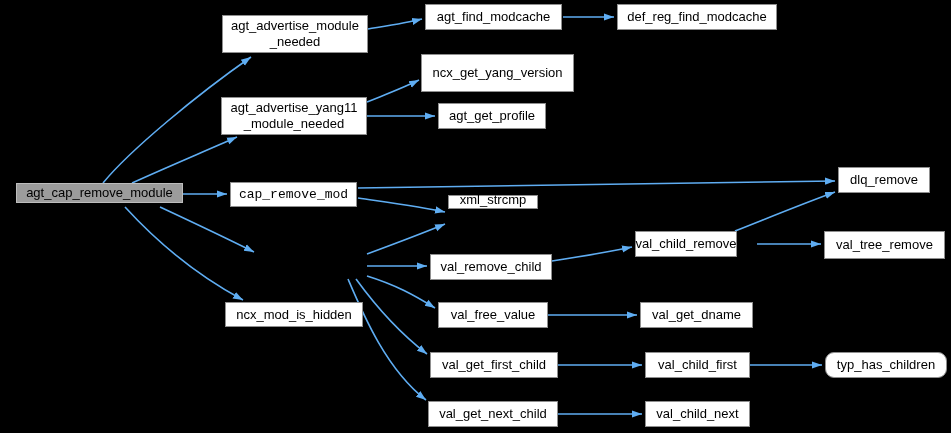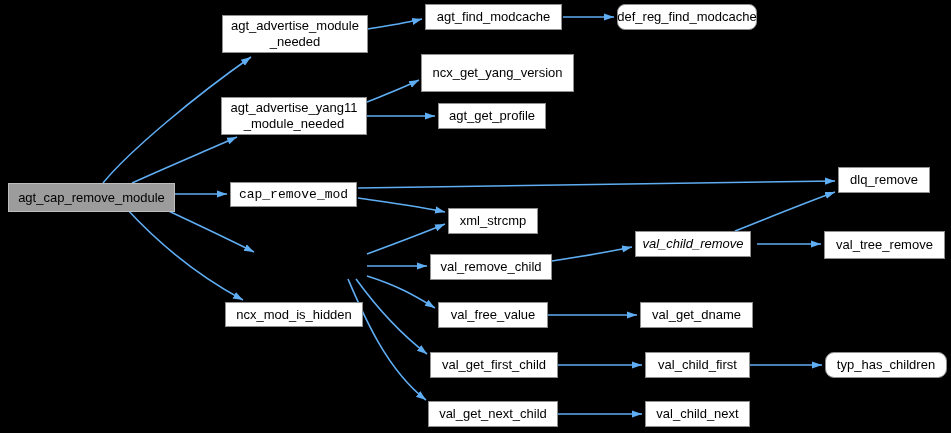--- a/index.html
+++ b/index.html
@@ -67,21 +67,21 @@
       <path d="M356,279 C372,301 397,331 427,354" fill="none" stroke="#5fadf2" stroke-width="1.6" marker-end="url(#arw)"></path>
       <path d="M348,279 C363,314 386,369 426,400" fill="none" stroke="#5fadf2" stroke-width="1.6" marker-end="url(#arw)"></path>
       <path d="M552,261 C578,257 608,252 632,247" fill="none" stroke="#5fadf2" stroke-width="1.6" marker-end="url(#arw)"></path>
       <path d="M735,231 C768,218 802,204 835,192" fill="none" stroke="#5fadf2" stroke-width="1.6" marker-end="url(#arw)"></path>
       <path d="M757,244 L821,244" fill="none" stroke="#5fadf2" stroke-width="1.6" marker-end="url(#arw)"></path>
       <path d="M548,315 L637,315" fill="none" stroke="#5fadf2" stroke-width="1.6" marker-end="url(#arw)"></path>
       <path d="M558,365 L642,365" fill="none" stroke="#5fadf2" stroke-width="1.6" marker-end="url(#arw)"></path>
       <path d="M750,365 L822,365" fill="none" stroke="#5fadf2" stroke-width="1.6" marker-end="url(#arw)"></path>
       <path d="M558,414 L642,414" fill="none" stroke="#5fadf2" stroke-width="1.6" marker-end="url(#arw)"></path>
     </svg>
-    <div class="node main" style="left: 8px; top: 183px; width: 167px; height: 29px; align-items: center;">
+    <div class="node main" style="left: 16px; top: 183px; width: 167px; height: 20px; align-items: center;">
       <div>agt_cap_remove_module</div>
     </div>
     <div class="node" style="left: 222px; top: 15px; width: 146px; height: 38px;">
       <div>agt_advertise_module</div>
       <div>_needed</div>
     </div>
     <div class="node" style="left: 221px; top: 97px; width: 146px; height: 38px;">
       <div>agt_advertise_yang11</div>
       <div>_module_needed</div>
     </div>
@@ -93,39 +93,39 @@
     </div>
     <div class="node" style="left: 425px; top: 4px; width: 137px; height: 26px;">
       <div>agt_find_modcache</div>
     </div>
     <div class="node" style="left: 421px; top: 54px; width: 153px; height: 38px;">
       <div>ncx_get_yang_version</div>
     </div>
     <div class="node" style="left: 438px; top: 103px; width: 108px; height: 26px;">
       <div>agt_get_profile</div>
     </div>
-    <div class="node" style="left: 448px; top: 208px; width: 90px; height: 26px;">
+    <div class="node" style="left: 448px; top: 195px; width: 90px; height: 14px; justify-content: flex-end;">
       <div>xml_strcmp</div>
     </div>
     <div class="node" style="left: 430px; top: 254px; width: 122px; height: 26px;">
       <div>val_remove_child</div>
     </div>
     <div class="node" style="left: 438px; top: 302px; width: 110px; height: 26px;">
       <div>val_free_value</div>
     </div>
     <div class="node" style="left: 430px; top: 352px; width: 128px; height: 26px;">
       <div>val_get_first_child</div>
     </div>
     <div class="node" style="left: 428px; top: 401px; width: 130px; height: 26px;">
       <div>val_get_next_child</div>
     </div>
-    <div class="node" style="left: 617px; top: 4px; width: 140px; height: 26px; border-radius: 8px;">
+    <div class="node" style="left: 617px; top: 4px; width: 160px; height: 26px;">
       <div>def_reg_find_modcache</div>
     </div>
-    <div class="node" style="left: 635px; top: 231px; width: 116px; height: 26px; font-style: italic;">
+    <div class="node" style="left: 635px; top: 231px; width: 102px; height: 26px;">
       <div>val_child_remove</div>
     </div>
     <div class="node" style="left: 640px; top: 302px; width: 113px; height: 26px;">
       <div>val_get_dname</div>
     </div>
     <div class="node" style="left: 645px; top: 352px; width: 105px; height: 26px;">
       <div>val_child_first</div>
     </div>
     <div class="node" style="left: 645px; top: 401px; width: 105px; height: 26px;">
       <div>val_child_next</div>

